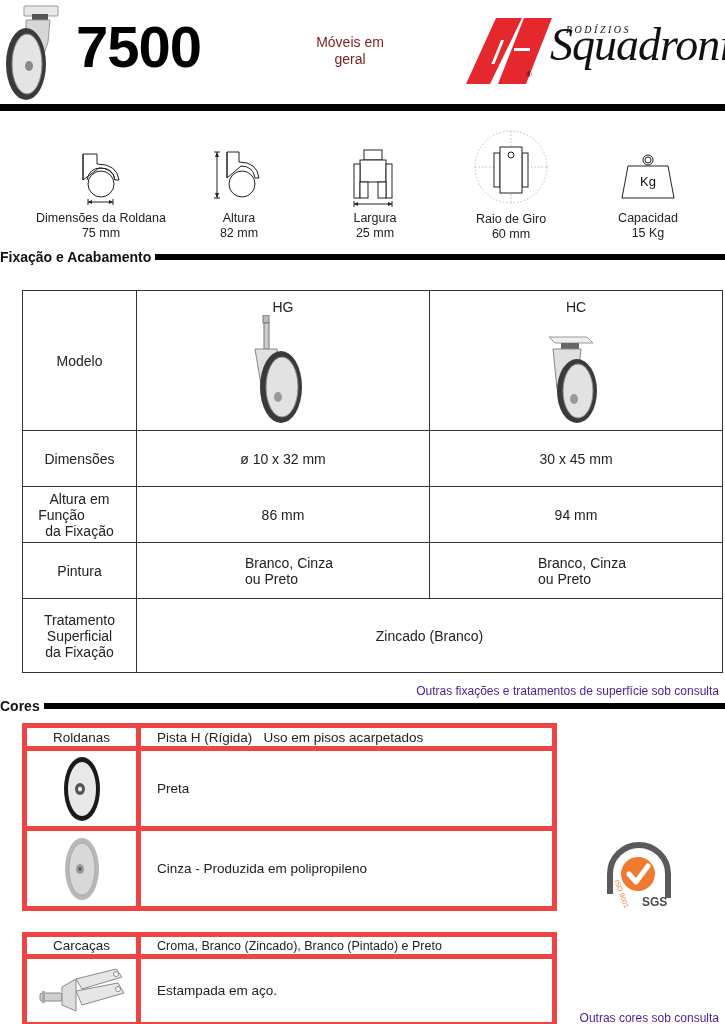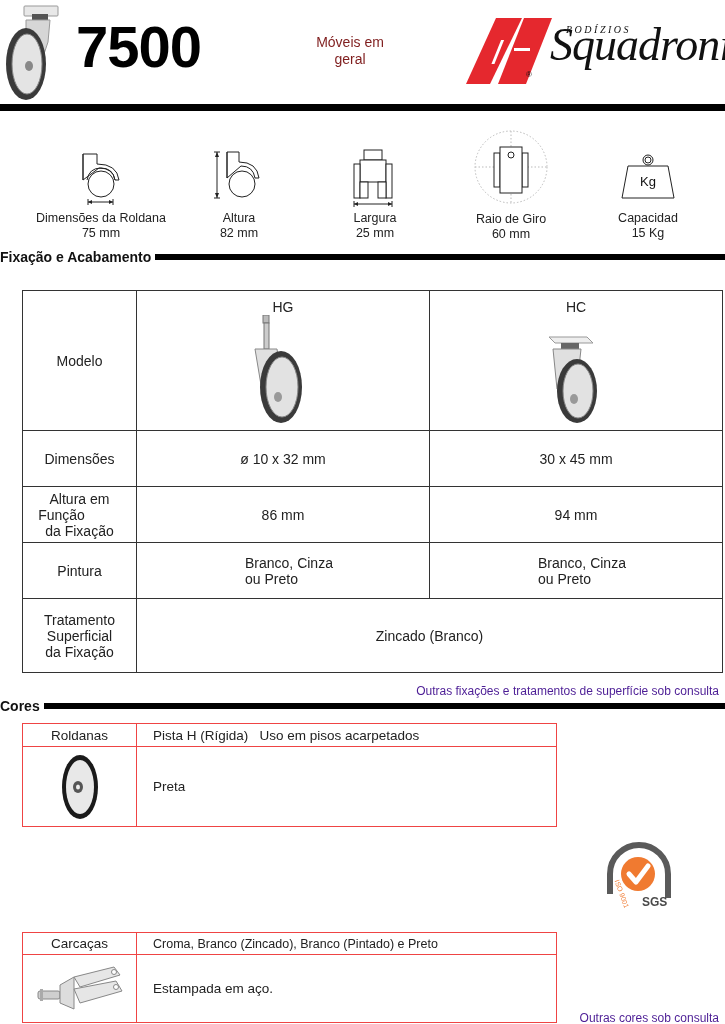--- a/index.html
+++ b/index.html
@@ -32,21 +32,21 @@
   table { border-collapse: collapse; }
   .tbl-main { left: 22px; top: 290px; width: 701px; }
   .tbl-main td { border: 1px solid #333; text-align: center; font-size: 14px; color: #222; vertical-align: middle; }
   .tbl-main td.label { width: 114px; line-height: 16px; }
   .tbl-main td.left-t { text-align: left; padding-left: 108px; line-height: 16px; }
   .col-hdr { font-size: 14px; display: block; padding-top: 8px; }
   .note { font-size: 12px; color: #4c1d95; }
 
   
   .tbl-cores { left: 22px; width: 535px; }
-  .tbl-cores td { border: 1px solid #ef4444; font-size: 13.5px; color: #222; vertical-align: middle; }
+  .tbl-cores td { border: 5px solid #ef4444; font-size: 13.5px; color: #222; vertical-align: middle; }
   .tbl-cores td.c-label { width: 114px; text-align: center; }
   .tbl-cores td.c-text { padding-left: 16px; }
   .thumb { display: block; margin: 0 auto; }
 
   .sgs { left: 600px; top: 836px; width: 78px; height: 72px; }
 </style>
 </head>
 <body>
 
 <div class="abs hdr-caster">
@@ -246,20 +246,31 @@
     <td class="c-label">
       <svg class="thumb" width="40" height="68" viewBox="0 0 40 68">
         <ellipse cx="20" cy="34" rx="18" ry="32" fill="#1a1a1a"></ellipse>
         <ellipse cx="20" cy="34" rx="14" ry="27" fill="#e8e8e8"></ellipse>
         <ellipse cx="18" cy="34" rx="5" ry="6" fill="#555"></ellipse>
         <ellipse cx="18" cy="34" rx="2" ry="2.5" fill="#eee"></ellipse>
       </svg>
     </td>
     <td class="c-text">Preta</td>
   </tr>
+  <tr style="height:80px">
+    <td class="c-label">
+      <svg class="thumb" width="40" height="68" viewBox="0 0 40 68">
+        <ellipse cx="20" cy="34" rx="17" ry="31" fill="#b8b8b8"></ellipse>
+        <ellipse cx="20" cy="34" rx="13" ry="26" fill="#d8d8d8" stroke="#aaa"></ellipse>
+        <ellipse cx="18" cy="34" rx="4" ry="5" fill="#999"></ellipse>
+        <ellipse cx="18" cy="34" rx="1.5" ry="2" fill="#555"></ellipse>
+      </svg>
+    </td>
+    <td class="c-text">Cinza - Produzida em polipropileno</td>
+  </tr>
 </tbody>
   </table>
 
 <table class="abs tbl-cores" style="top:932px">
   <tbody>
       <tr style="height:22px">
     <td class="c-label">Carcaças</td>
     <td class="c-text" style="font-size:12.5px">Croma, Branco (Zincado), Branco (Pintado) e Preto</td>
   </tr>
   <tr style="height:68px">

